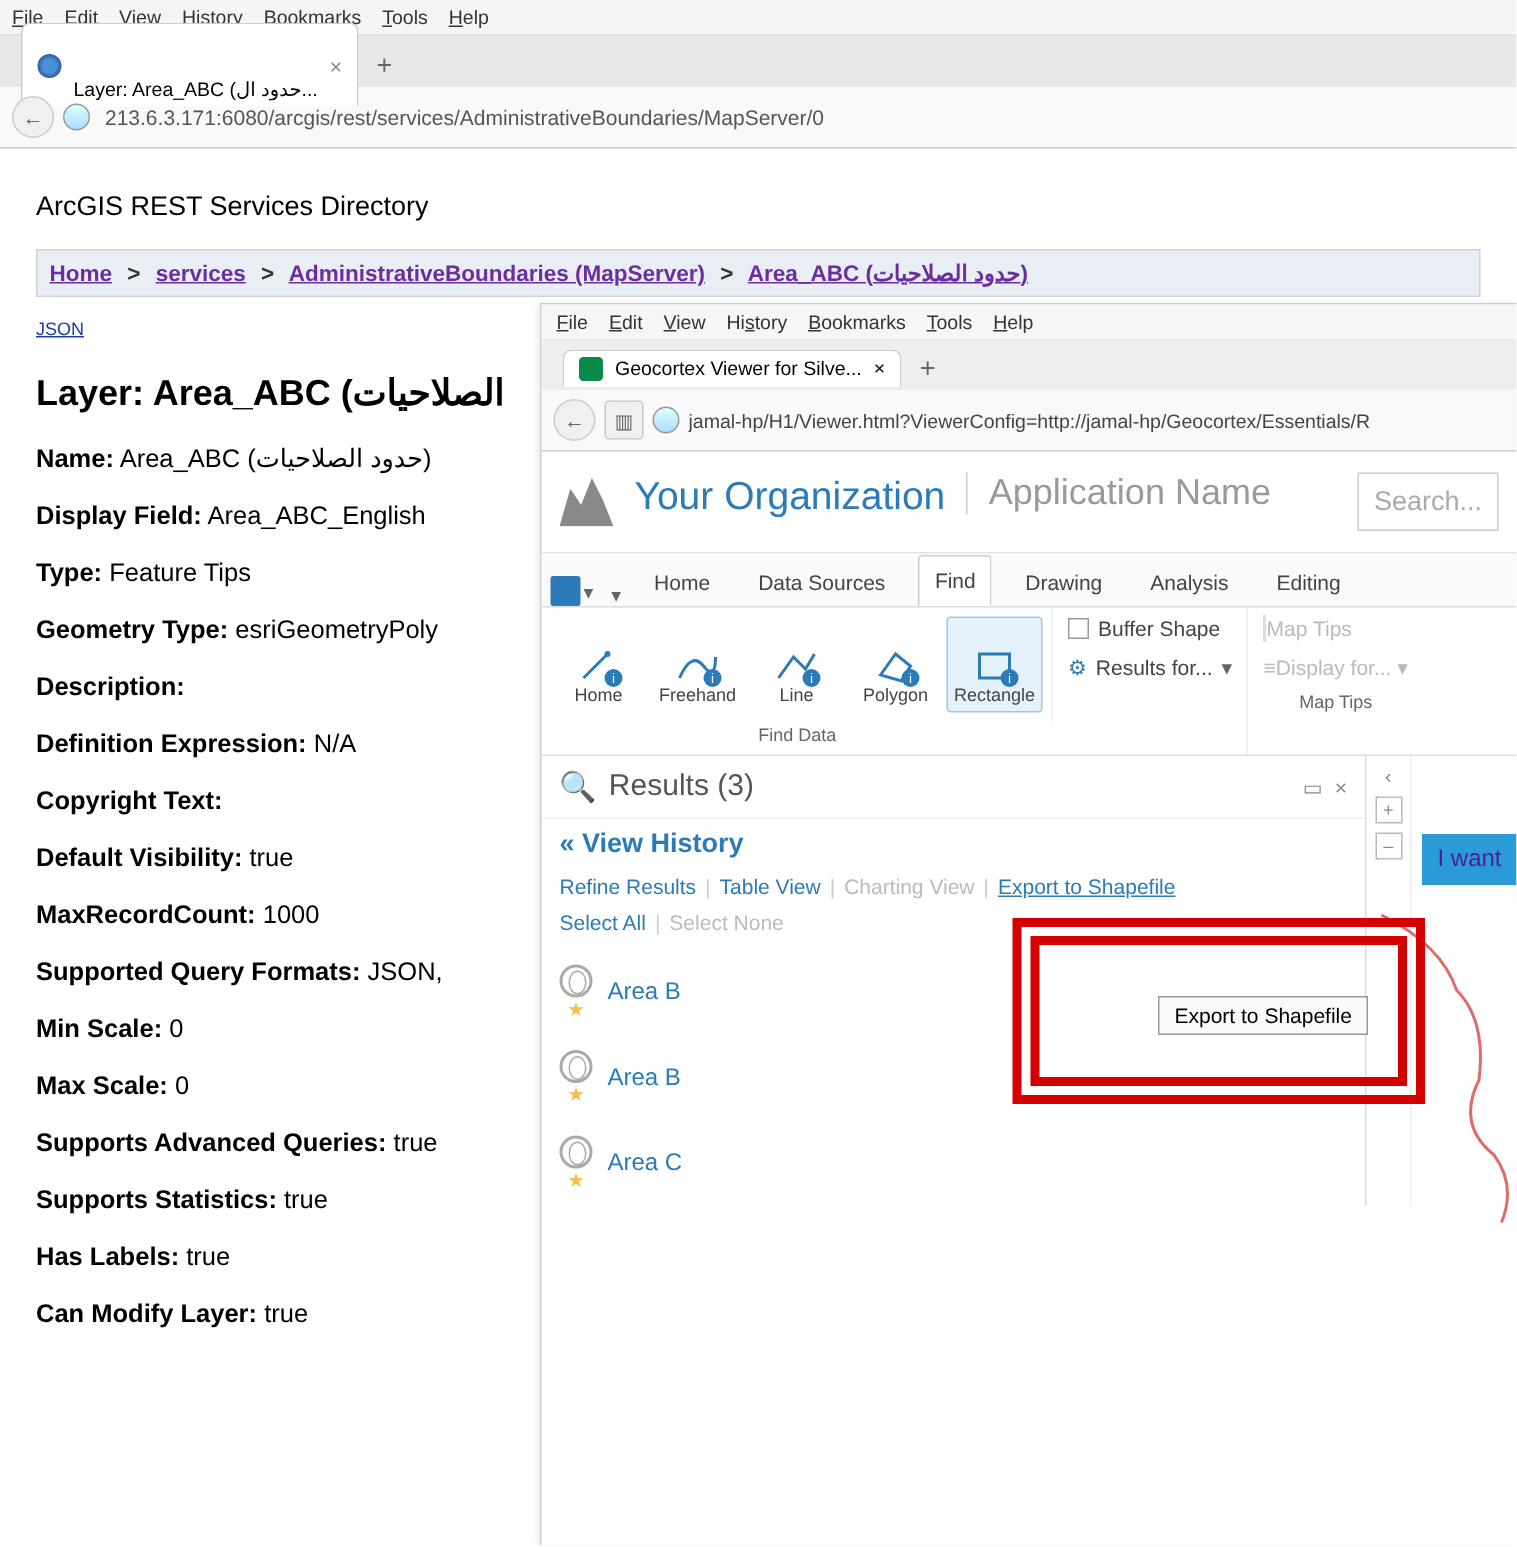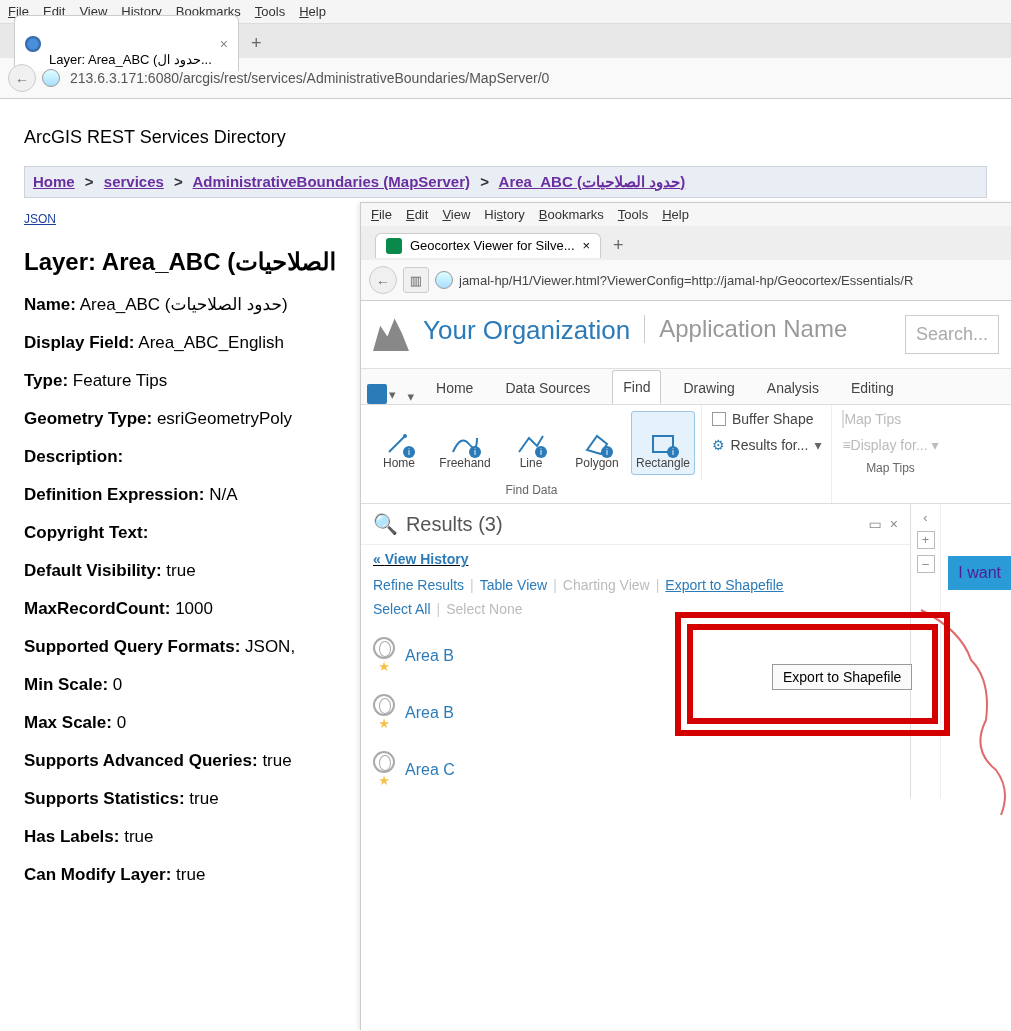--- a/index.html
+++ b/index.html
@@ -58,21 +58,21 @@
 .sideopts .row { display: flex; align-items: center; gap: 6px; }
 .chk { width: 14px; height: 14px; border: 1px solid #999; }
 .disabledcol { padding: 6px 10px; color: #bbb; font-size: 14px; display: flex; flex-direction: column; gap: 10px; }
 .grplabel { text-align: center; font-size: 12px; color: #666; padding: 2px 0 6px 0; }
 .ov-body { display: flex; }
 .respanel { width: 550px; border-right: 1px solid #ddd; }
 .reshdr { display: flex; align-items: center; padding: 8px 12px; gap: 8px; font-size: 20px; color: #555; border-bottom: 1px solid #eee; }
 .reshdr .mag { color: #888; }
 .reshdr .sp { flex: 1; }
 .reshdr .winic { color: #888; font-size: 14px; }
-.resbar { padding: 6px 12px; font-size: 14px; text-decoration: underline; }
+.resbar { padding: 6px 12px; font-size: 18px; }
 .vh { color: #2b7bb9; font-weight: bold; }
 .reslinks { padding: 4px 12px 10px 12px; font-size: 14px; color: #2b7bb9; display: flex; flex-wrap: wrap; gap: 6px; align-items: center; }
 .reslinks .d { color: #ccc; }
 .reslinks .grey { color: #bbb; }
 .reslinks .link { cursor: pointer; }
 .redbox-outer { border: 6px solid #d40000; padding: 6px; position: absolute; left: 675px; top: 612px; width: 275px; height: 124px; pointer-events: none; }
 .redbox-inner { border: 6px solid #d40000; width: 100%; height: 100%; }
 .exportline { text-decoration: underline; }
 .tooltip-btn { position: absolute; left: 772px; top: 664px; background: #fafafa; border: 1px solid #999; padding: 4px 10px; font-size: 14px; }
 .resultitem { display: flex; align-items: center; gap: 10px; padding: 10px 12px; }

